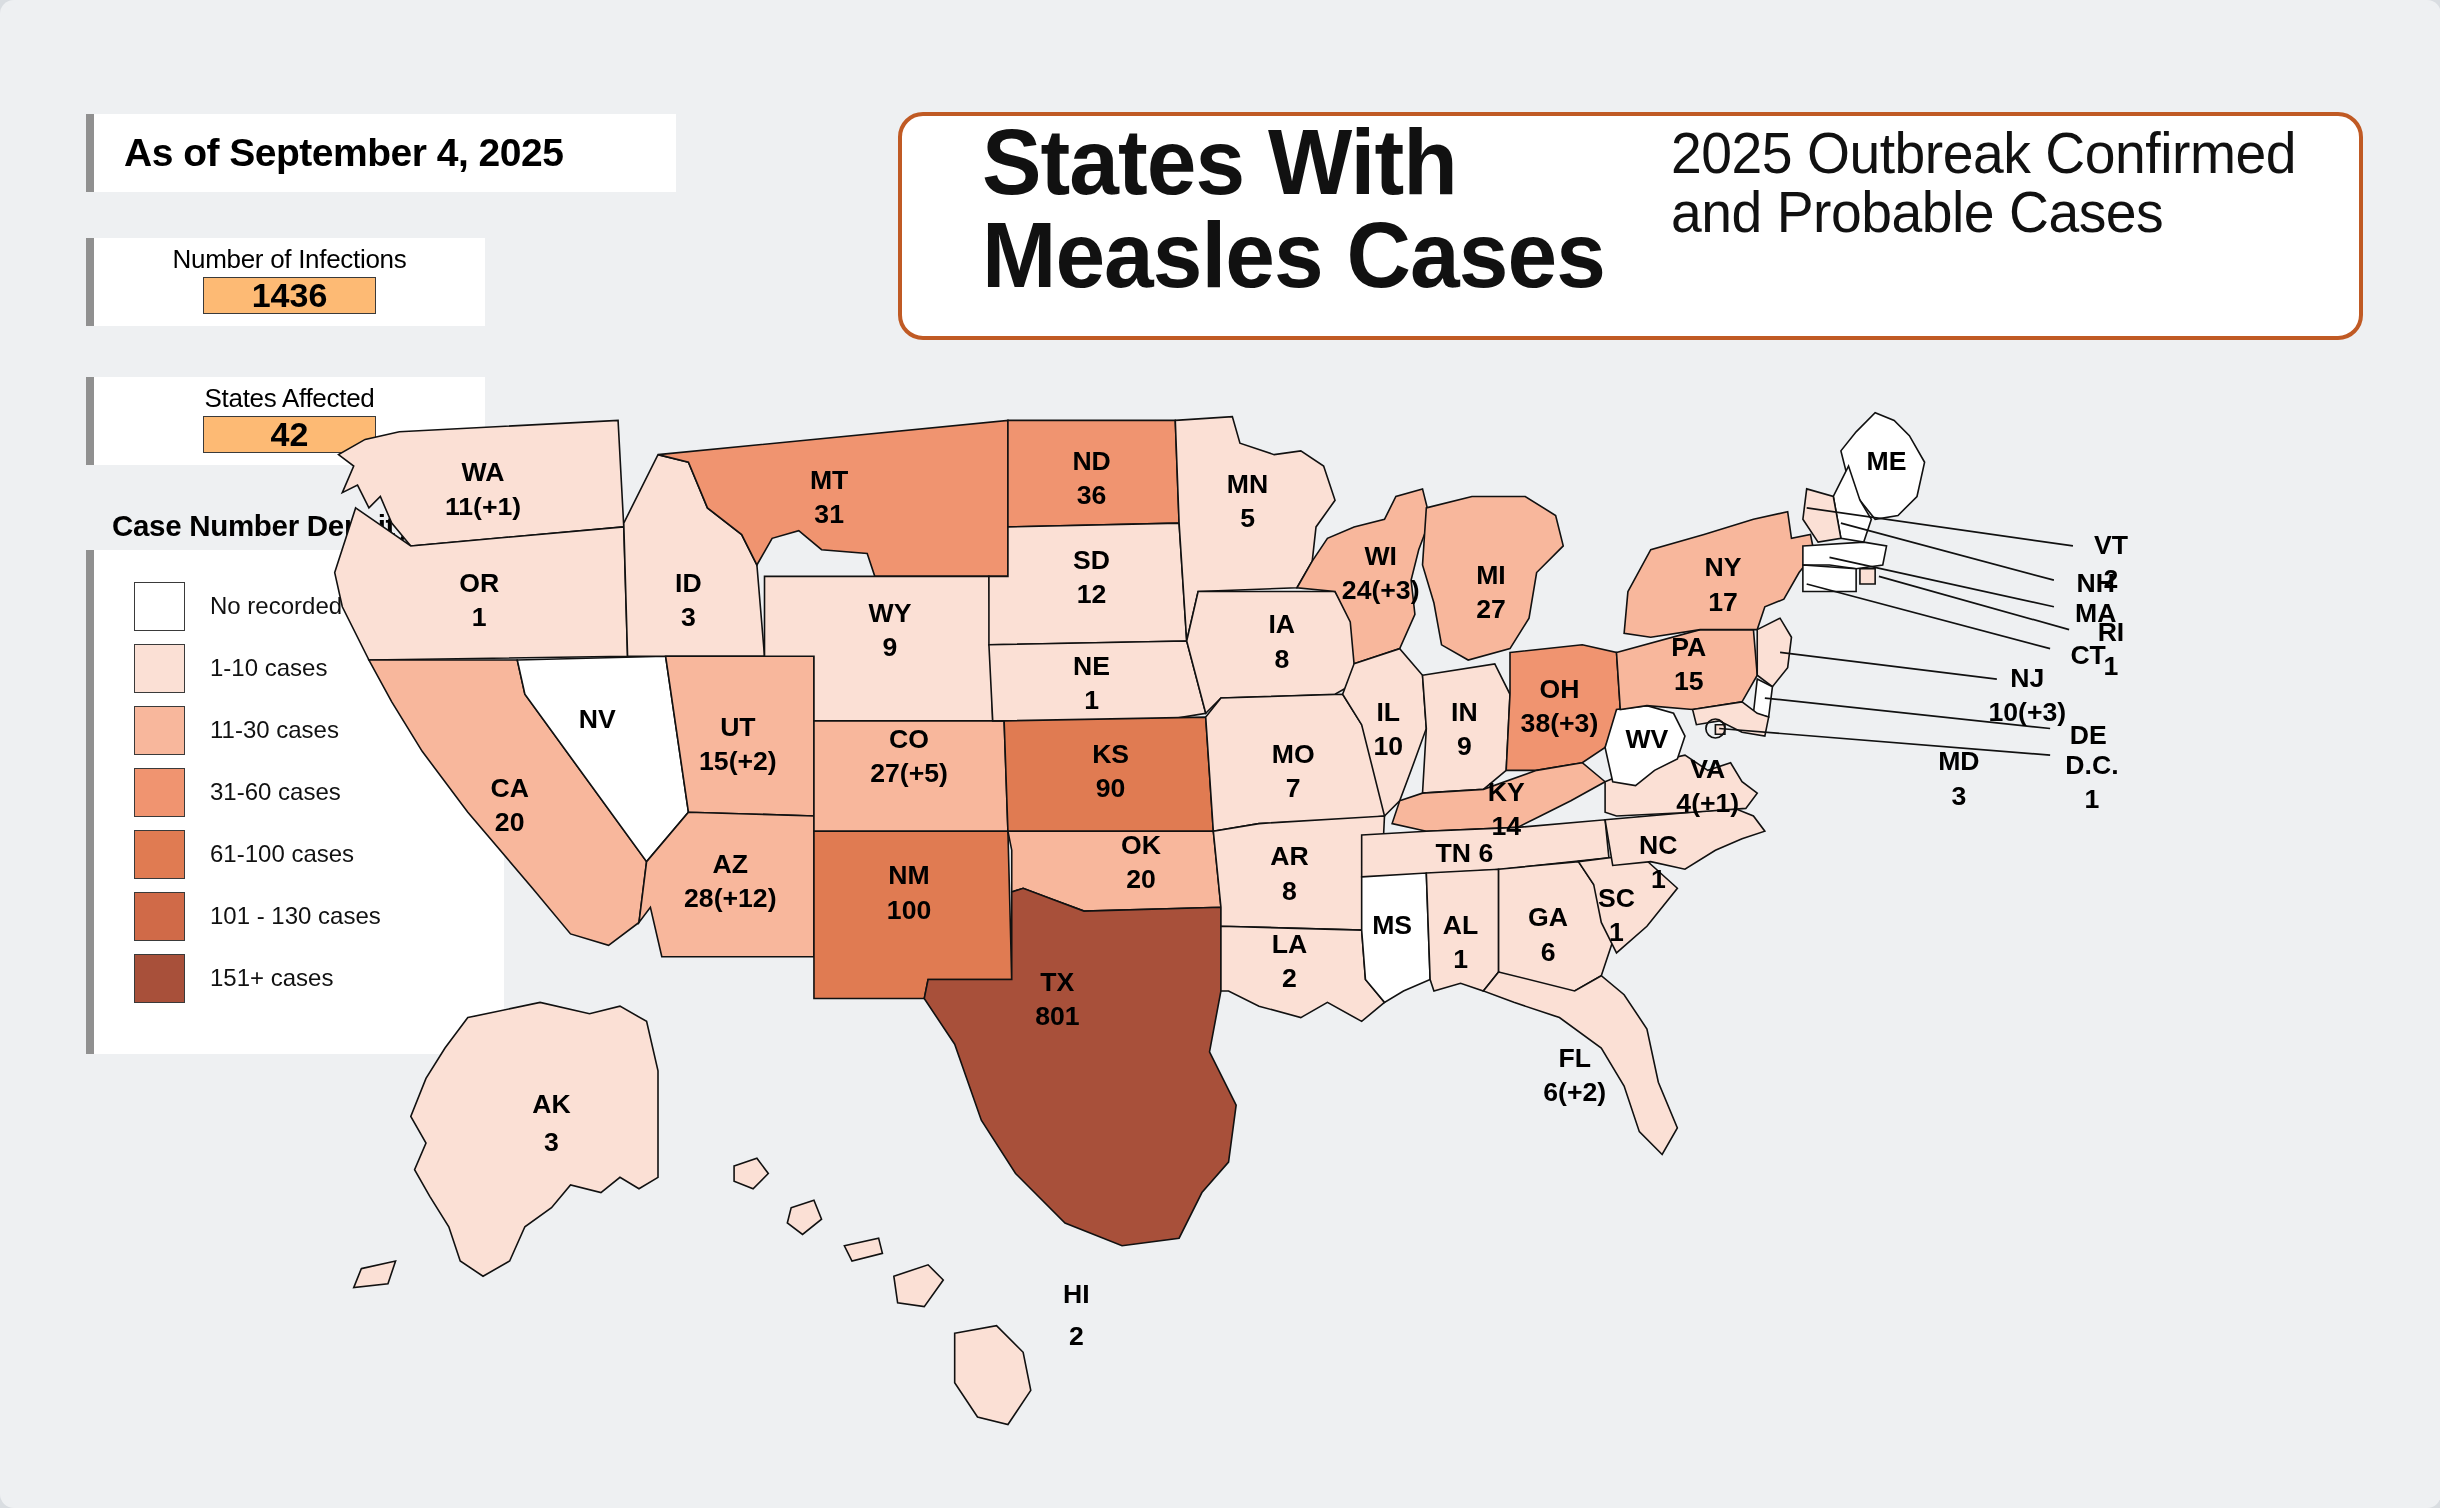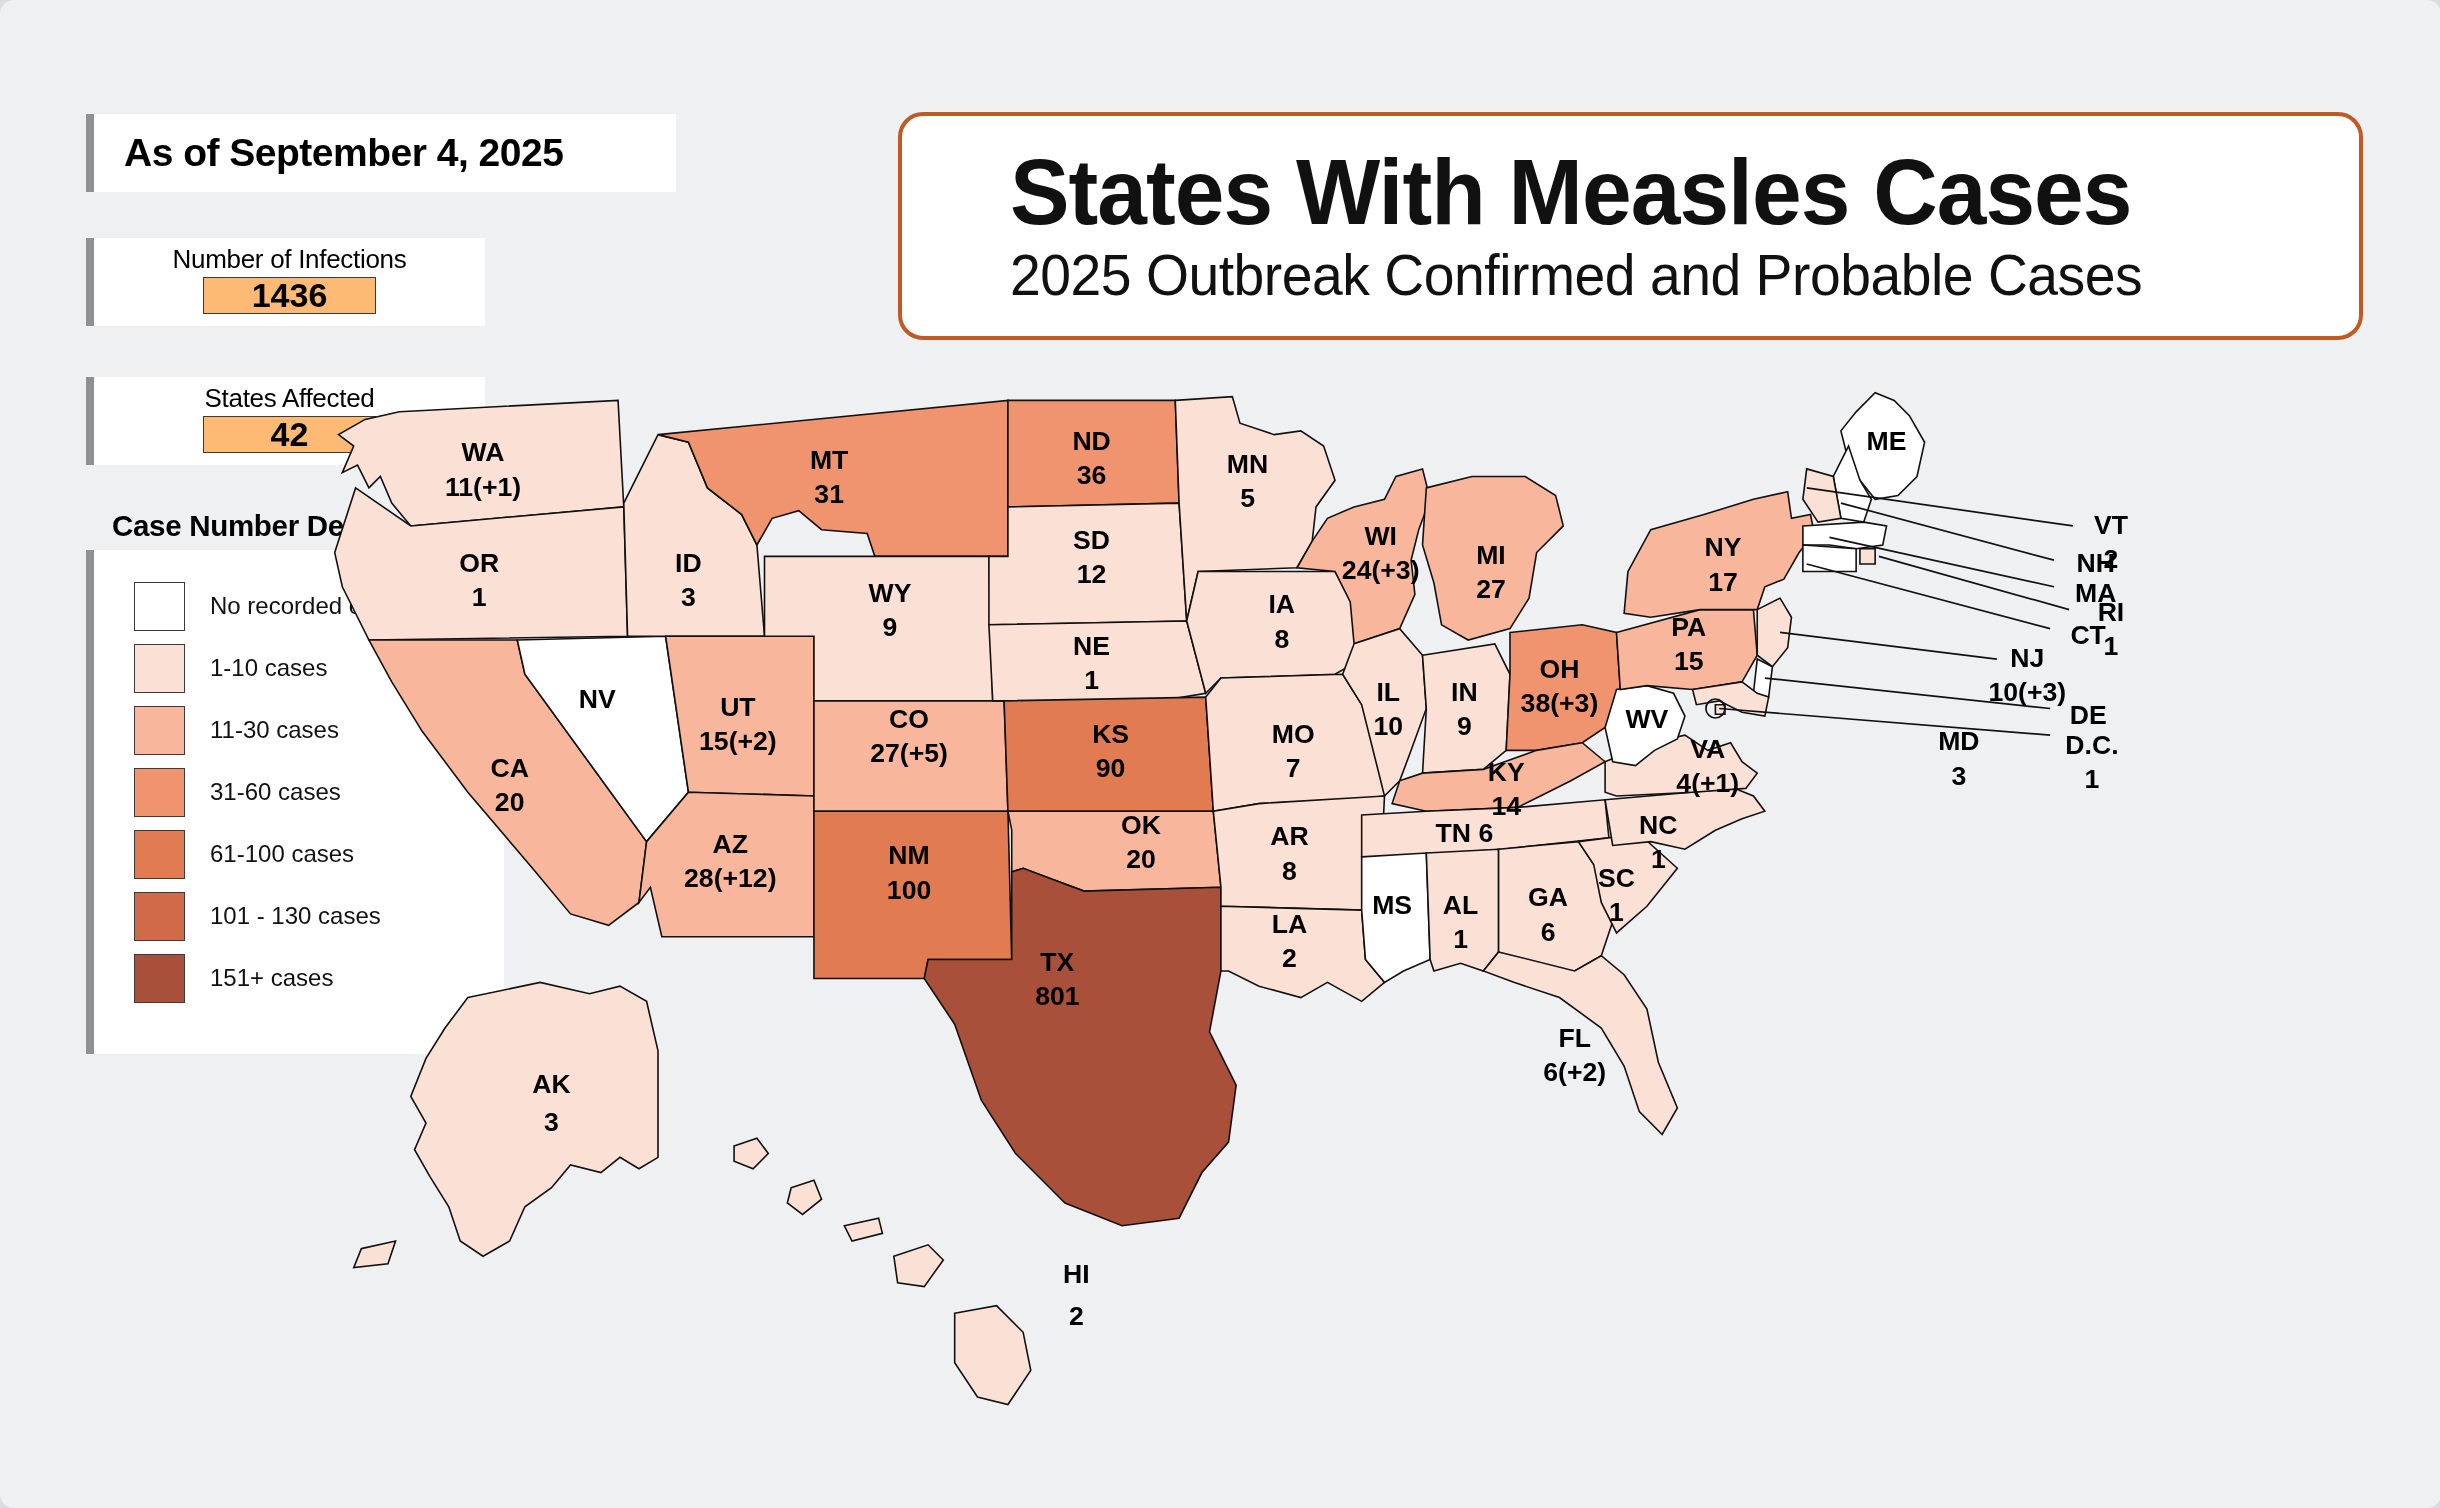--- a/index.html
+++ b/index.html
@@ -16,26 +16,26 @@
   .stat-title{text-align:center;font-size:26px;font-weight:normal;color:#000;margin-top:5.7px;letter-spacing:-0.3px;}
   .stat-box{margin:1.9px auto 0;width:171px;border:1.9px solid #3a3a3a;background:#fdba74;text-align:center;font-size:34px;font-weight:bold;line-height:1.05;color:#000;}
 
   #legend-title{position:absolute;left:112px;top:509px;font-size:29.5px;font-weight:bold;color:#000;letter-spacing:-0.3px;}
   #legend-card{left:86px;top:550px;width:418px;height:504px;padding:25px 0 0 0;}
   .lg-row{display:flex;align-items:center;height:62px;padding-left:40px;}
   .lg-sw{width:51px;height:49px;border:1.9px solid #3a3a3a;box-sizing:border-box;flex:none;}
   .lg-lb{margin-left:25px;font-size:24px;color:#111;font-weight:400;}
 
   
-  #title-banner{position:absolute;left:898px;top:112px;width:1465px;height:228px;background:#fff;border:4.8px solid #c05a24;border-radius:25px;box-sizing:border-box;display:flex;flex-direction:column;justify-content:center;padding-left:108px;}
+  #title-banner{position:absolute;left:898px;top:112px;width:1465px;height:228px;background:#fff;border:4.8px solid #c05a24;border-radius:25px;box-sizing:border-box;display:flex;flex-direction:row;justify-content:center;padding-left:80px;}
   #title-main{font-size:93px;font-weight:bold;color:#111;line-height:1.0;letter-spacing:-1px;transform:scaleX(.96);transform-origin:left center;}
   #title-sub{font-size:57px;color:#111;line-height:1.05;margin-top:7.6px;letter-spacing:-0.5px;transform:scaleX(.97);transform-origin:left center;}
 
   
-  #map-wrap{position:absolute;left:285px;top:389px;width:2121px;height:1065px;}
+  #map-wrap{position:absolute;left:285px;top:409px;width:2121px;height:1065px;}
   svg.usmap{width:100%;height:100%;display:block;}
   .st{stroke:#111;stroke-width:1.6;vector-effect:non-scaling-stroke;}
   .lbl{font-family:"Liberation Sans",sans-serif;font-weight:bold;fill:#000;text-anchor:middle;}
   .lead{stroke:#111;stroke-width:1.7;fill:none;vector-effect:non-scaling-stroke;}
 </style>
 </head>
 <body>
 
 <div id="page" style="background: rgb(238, 240, 242);">
 

